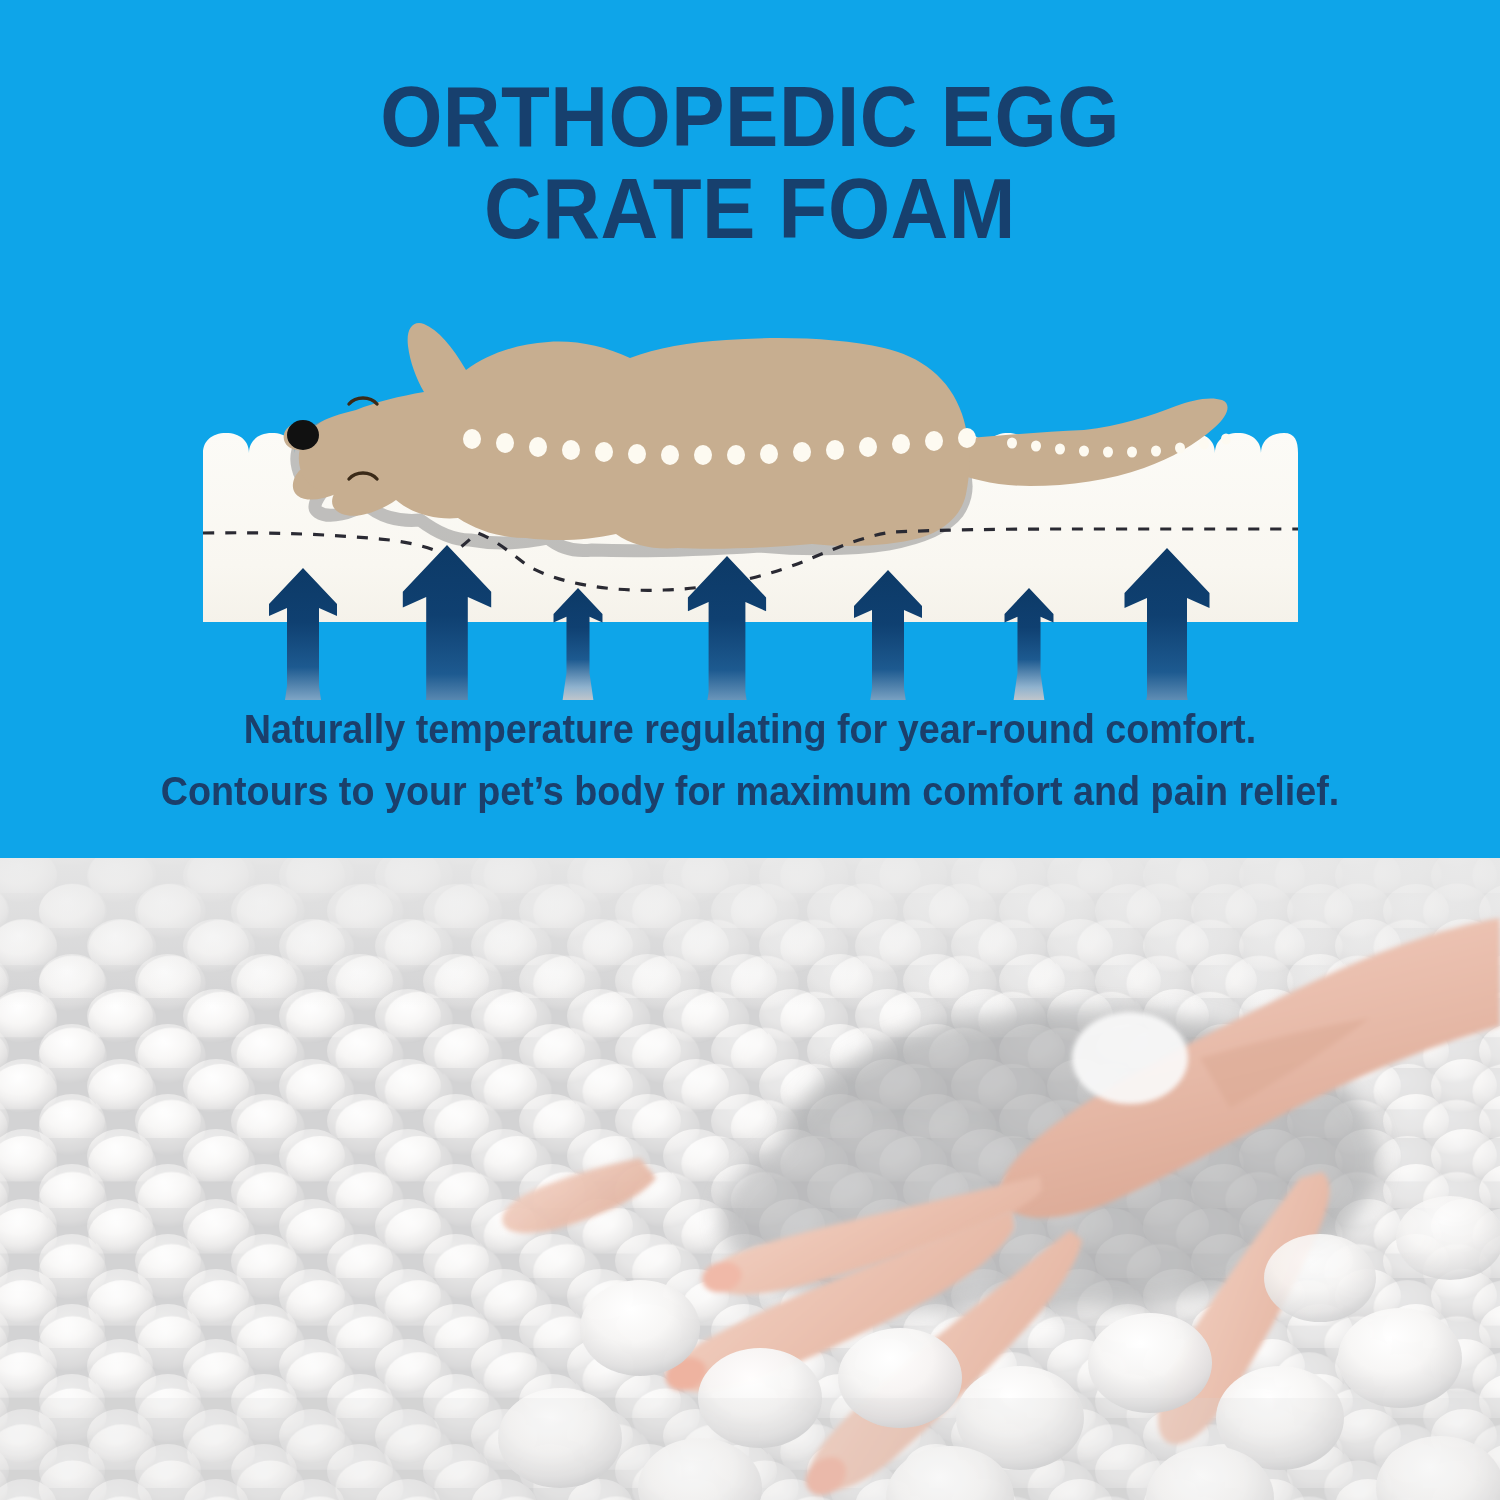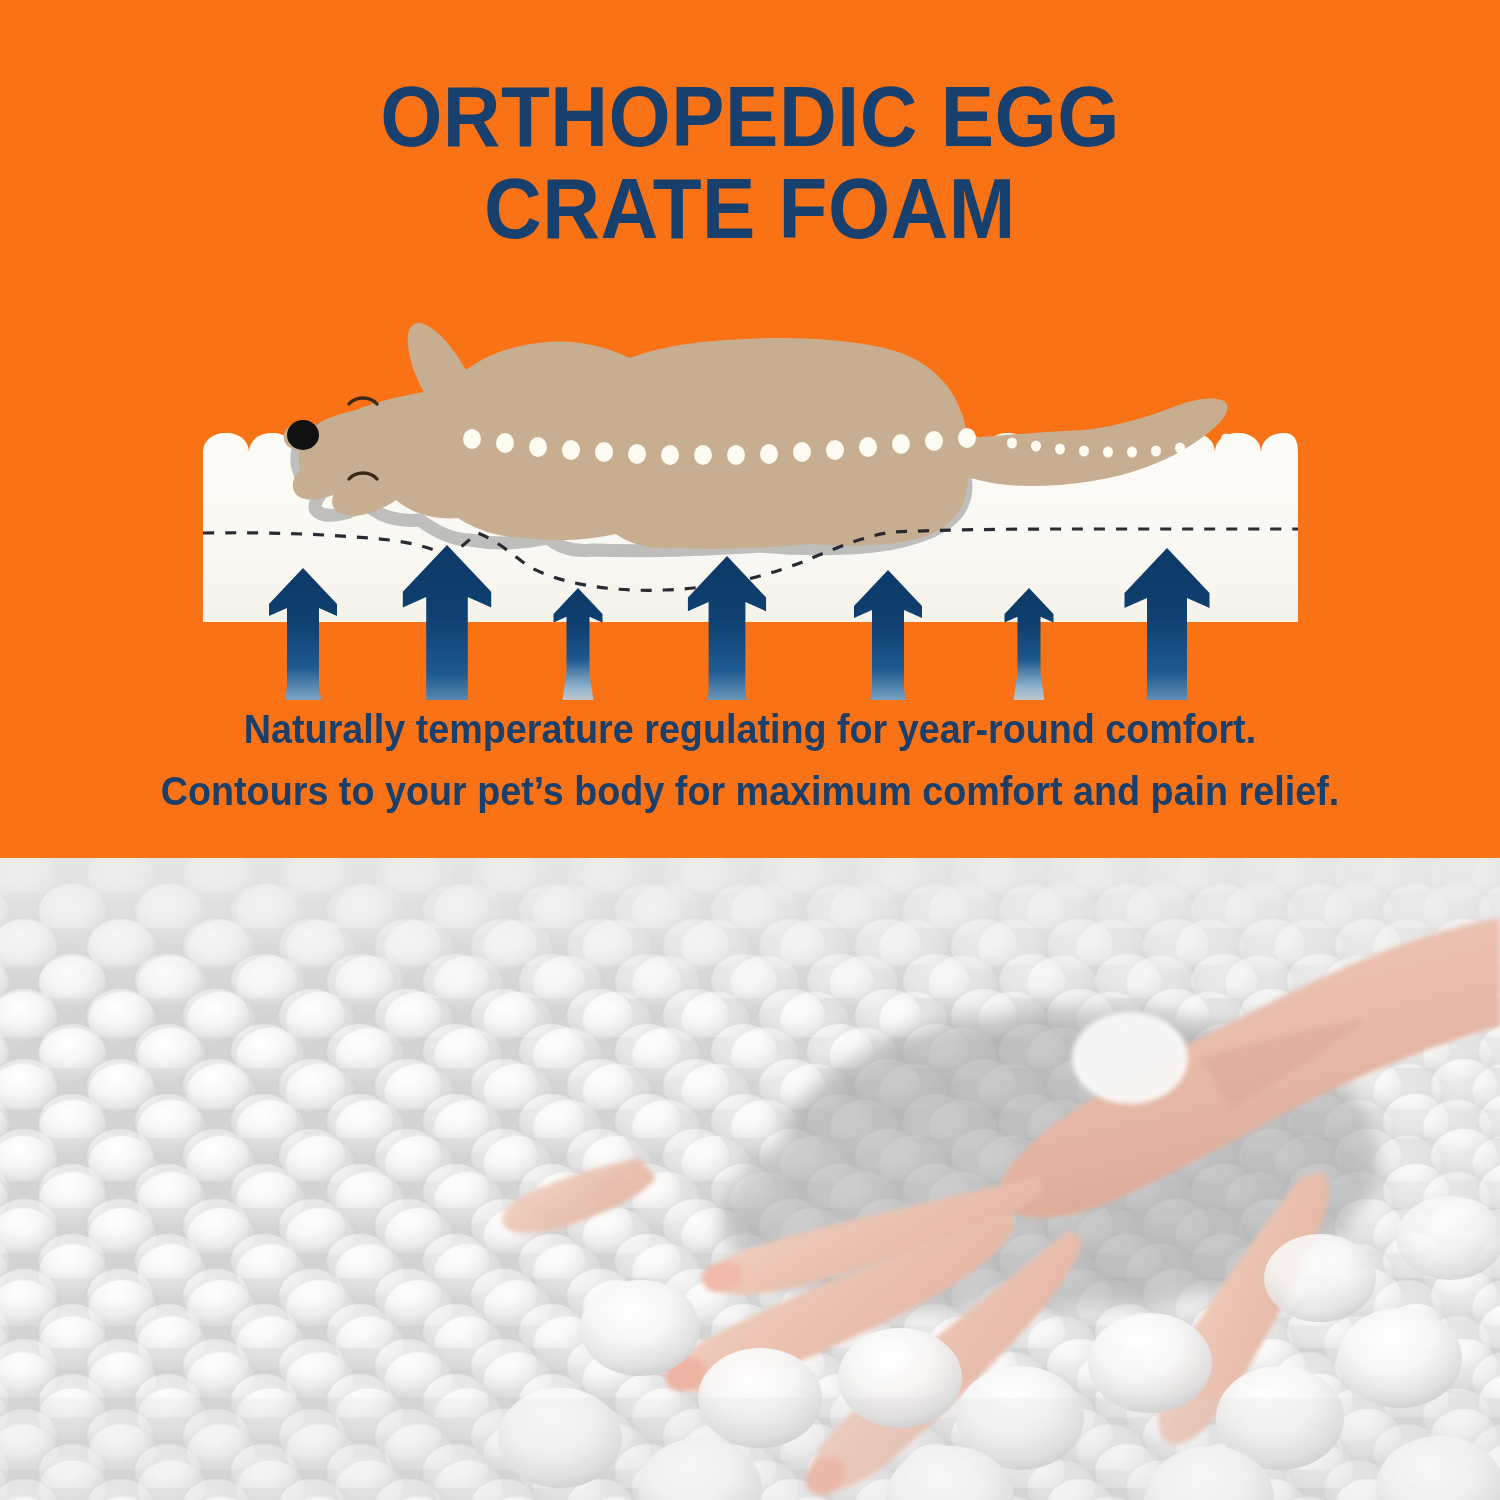--- a/index.html
+++ b/index.html
@@ -6,21 +6,21 @@
   body{
     width:1500px;height:1500px;overflow:hidden;
     font-family:"Liberation Sans", sans-serif;
     background:#cbcbcb;
   }
   #page{position:relative;width:1500px;height:1500px;overflow:hidden;}
 
   
   #illustration-panel{
     position:absolute;left:0;top:0;width:1500px;height:858px;
-    background:#f97316;
+    background:#0ea5e9;
   }
 
   #headline{
     position:absolute;left:0;top:70px;width:1500px;
     text-align:center;
     color:#17406e;
     font-size:86px;
     line-height:92px;
     font-weight:bold;
     letter-spacing:0.5px;

